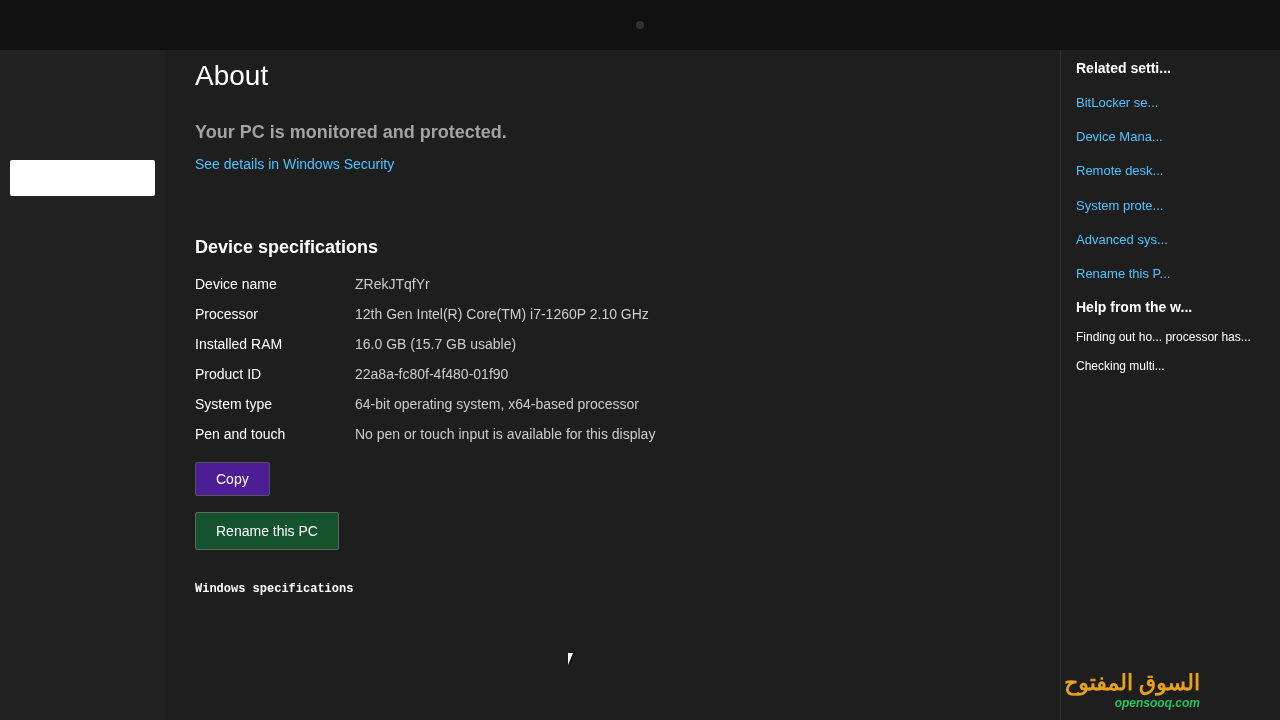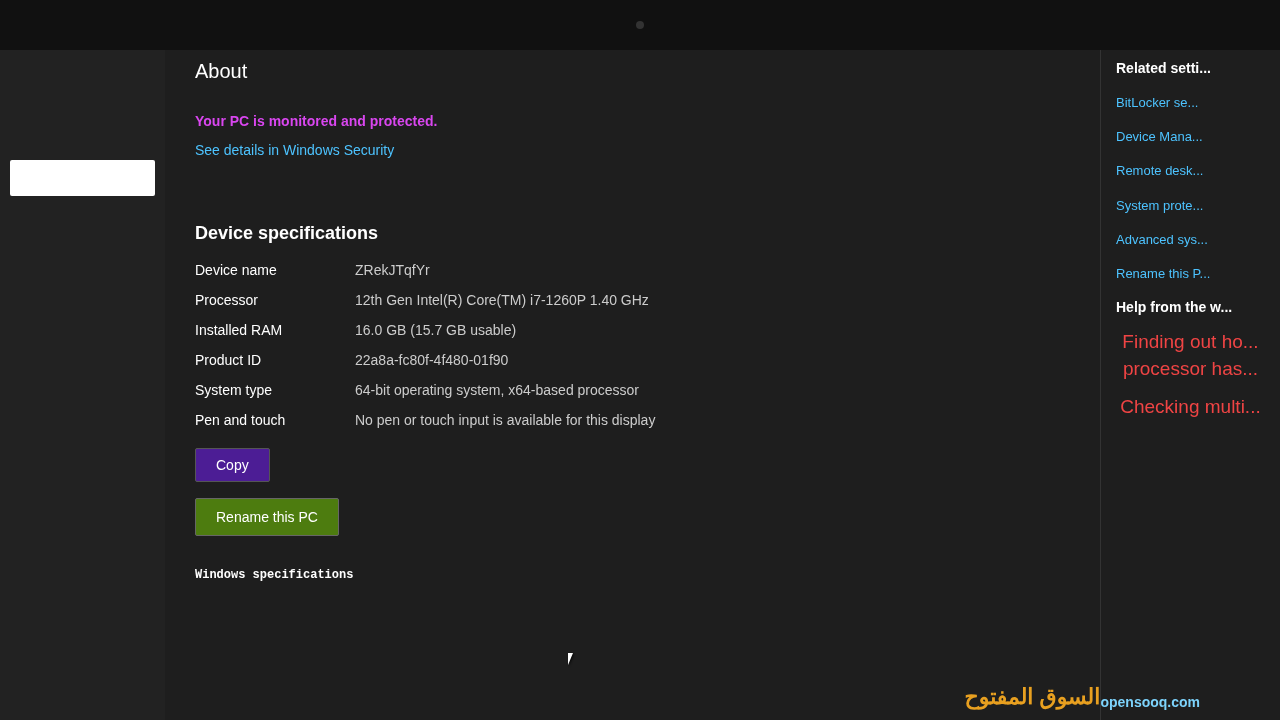--- a/index.html
+++ b/index.html
@@ -39,30 +39,30 @@
 
     
     .main-content {
       flex: 1;
       padding: 60px 40px 20px 30px;
       overflow-y: auto;
       background-color: #1e1e1e;
     }
 
     .page-title {
-      font-size: 20px;
+      font-size: 28px;
       font-weight: 300;
       color: #ffffff;
       margin-bottom: 30px;
     }
 
     .protected-text {
-      font-size: 14px;
-      font-weight: 600;
-      color: #d946ef;
+      font-size: 18px;
+      font-weight: 600;
+      color: #a3a3a3;
       margin-bottom: 12px;
     }
 
     .security-link {
       color: #4dc3ff;
       font-size: 14px;
       text-decoration: none;
       cursor: pointer;
       margin-bottom: 35px;
       display: inline-block;
@@ -103,41 +103,41 @@
       color: #ffffff;
       border: 1px solid #555555;
       padding: 8px 20px;
       font-size: 14px;
       cursor: pointer;
       margin-bottom: 16px;
       border-radius: 2px;
     }
 
     .rename-button {
-      background-color: #4d7c0f;
+      background-color: #14532d;
       color: #ffffff;
       border: 1px solid #666666;
       padding: 10px 20px;
       font-size: 14px;
       cursor: pointer;
       margin-bottom: 30px;
       border-radius: 2px;
     }
 
     .windows-spec-title {
       font-size: 12px;
       font-weight: 600;
       color: #ffffff;
       margin-top: 2px;
       font-family: Liberation Mono, monospace;
     }
 
     
     .right-panel {
-      width: 180px;
+      width: 220px;
       background-color: #1e1e1e;
       padding: 60px 15px 20px 15px;
       border-left: 1px solid #333;
       flex-shrink: 0;
     }
 
     .related-settings-title {
       font-size: 14px;
       color: #ffffff;
       font-weight: 600;
@@ -156,28 +156,27 @@
 
     .help-title {
       font-size: 14px;
       color: #ffffff;
       font-weight: 600;
       margin-top: 4px;
       margin-bottom: 14px;
     }
 
     .help-link {
-      color: #ef4444;
-      font-size: 19px;
+      color: #ffffff;
+      font-size: 12px;
       text-decoration: none;
       display: block;
       margin-bottom: 12px;
       cursor: pointer;
       line-height: 1.4;
-      text-align: center;
     }
 
     
     .cursor {
       position: absolute;
       width: 12px;
       height: 18px;
       left: 568px;
       top: 653px;
       pointer-events: none;
@@ -197,34 +196,35 @@
       border-top: 0px solid transparent;
       filter: drop-shadow(1px 1px 1px rgba(0,0,0,0.8));
     }
 
     
     .watermark {
       position: absolute;
       bottom: 10px;
       right: 80px;
       display: flex;
-      flex-direction: row;
+      flex-direction: column;
       align-items: flex-end;
     }
 
     .watermark-arabic {
       font-size: 22px;
       color: #e8a020;
       font-weight: bold;
     }
 
     .watermark-latin {
-      font-size: 14px;
-      color: #7dd3fc;
-      font-weight: 600;
+      font-size: 12px;
+      color: #22c55e;
+      font-weight: 600;
+      font-style: italic;
     }
 
     
     .camera-bar {
       position: absolute;
       top: 0;
       left: 0;
       right: 0;
       height: 50px;
       background-color: #111111;
@@ -263,21 +263,21 @@
   <h2 class="section-title">Device specifications</h2>
 
   <div class="spec-table">
 
   <div class="spec-row">
         <span class="spec-label">Device name</span>
         <span class="spec-value">ZRekJTqfYr</span>
       </div>
       <div class="spec-row">
         <span class="spec-label">Processor</span>
-        <span class="spec-value">12th Gen Intel(R) Core(TM) i7-1260P   1.40 GHz</span>
+        <span class="spec-value">12th Gen Intel(R) Core(TM) i7-1260P   2.10 GHz</span>
       </div>
       <div class="spec-row">
         <span class="spec-label">Installed RAM</span>
         <span class="spec-value">16.0 GB (15.7 GB usable)</span>
       </div>
       <div class="spec-row">
         <span class="spec-label">Product ID</span>
         <span class="spec-value">22a8a-fc80f-4f480-01f90</span>
       </div>
       <div class="spec-row">

